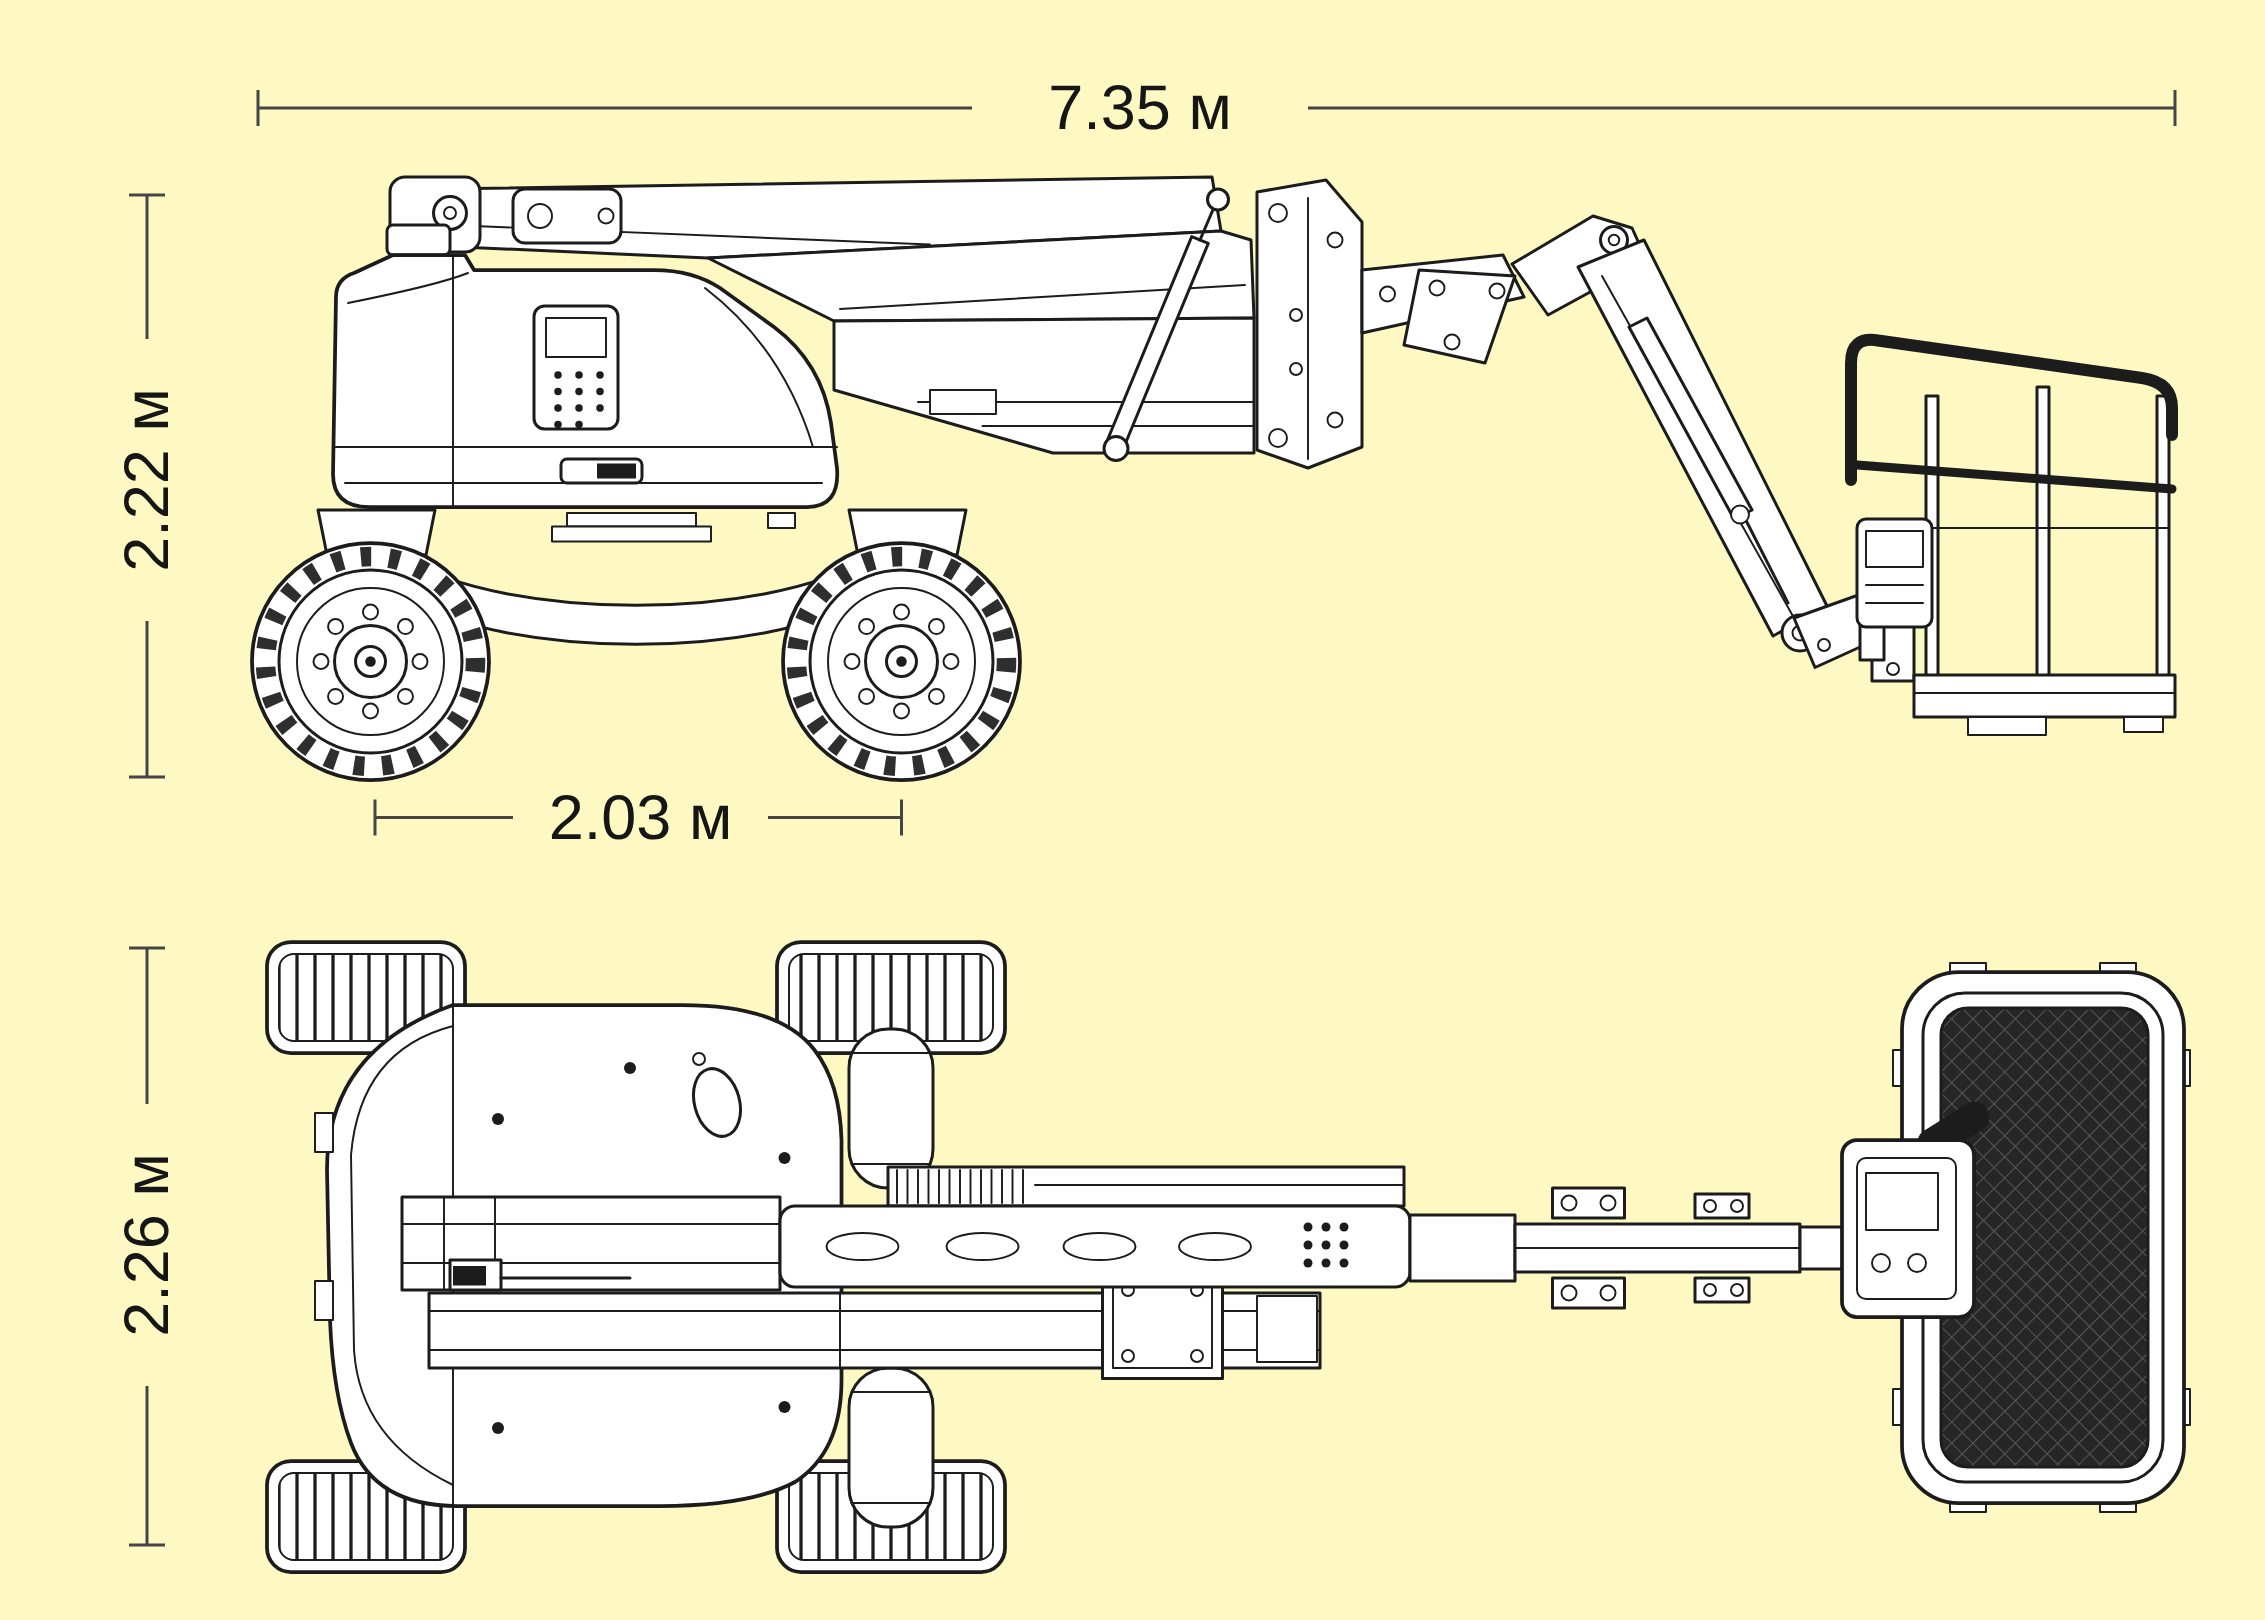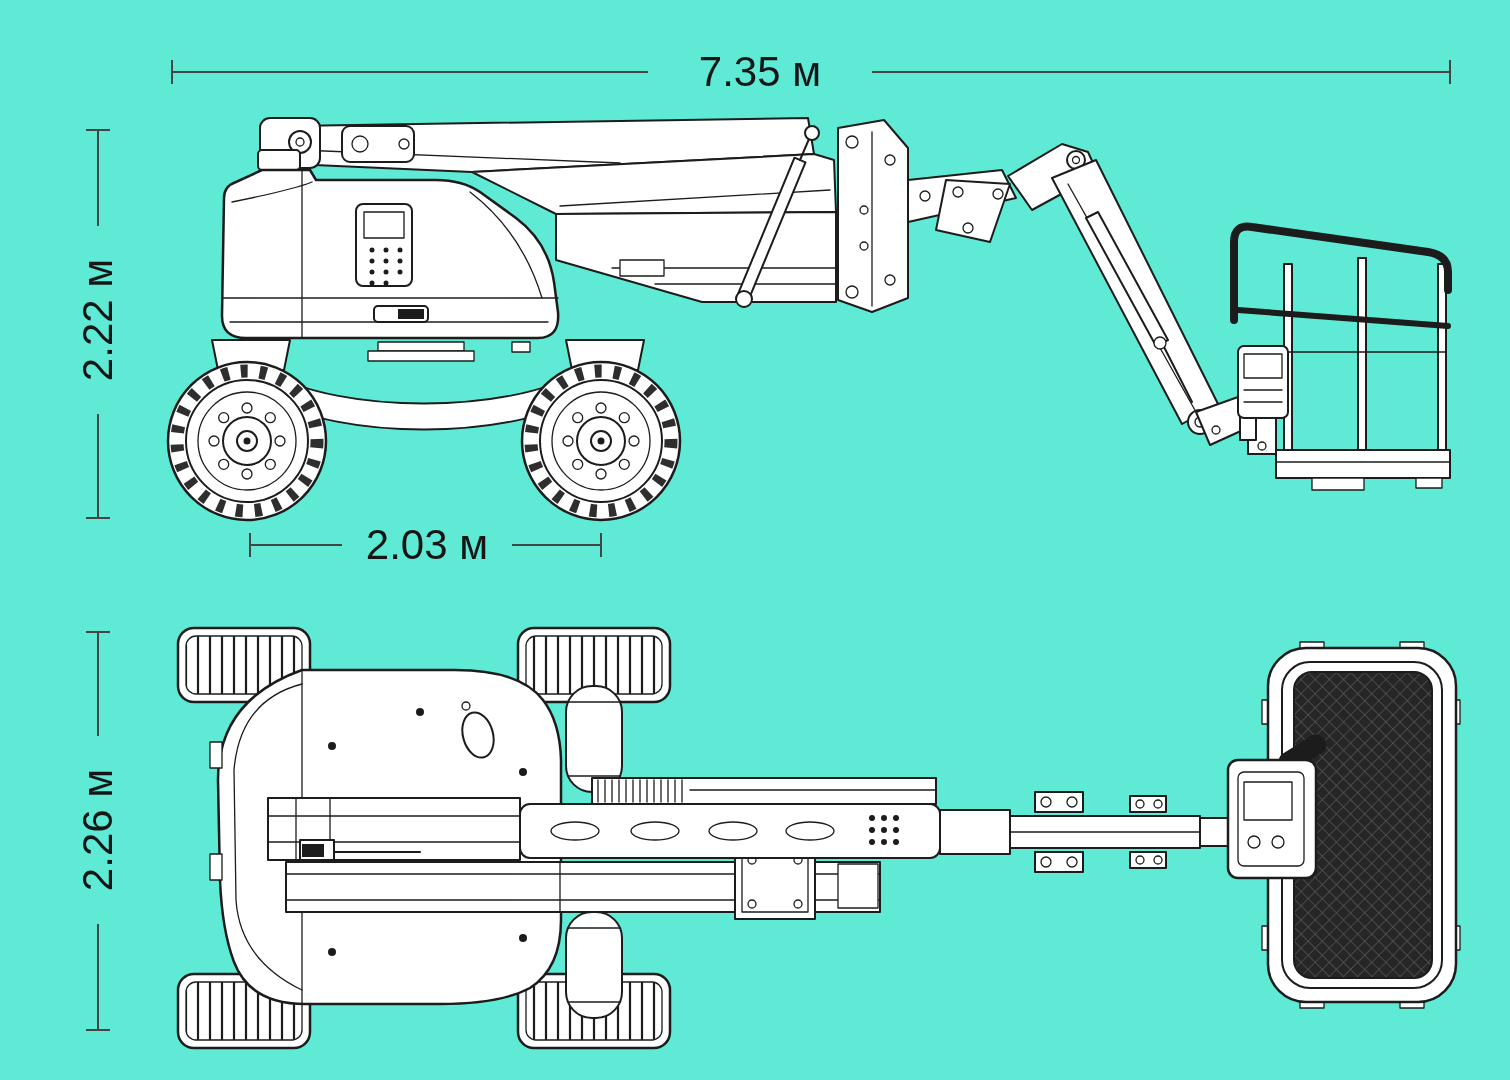--- a/index.html
+++ b/index.html
@@ -1,16 +1,16 @@
 <!DOCTYPE html>
 <html><head>
 <meta charset="utf-8">
 <style>
   html,body { margin:0; padding:0; background:#ffffff; }
-  .canvas { width:1510px; height:1080px; position:relative; background:#5eead4;
+  .canvas { width:1510px; height:1080px; position:relative; background:#fef9c3;
             font-family:"Liberation Sans", sans-serif; overflow:hidden; }
   svg { display:block; }
   .ln   { fill:none; stroke:#1c1c1c; stroke-width:2; stroke-linecap:round; stroke-linejoin:round; }
   .lw   { fill:#ffffff; stroke:#1c1c1c; stroke-width:2; stroke-linejoin:round; }
   .lw25 { fill:#ffffff; stroke:#1c1c1c; stroke-width:2.5; stroke-linejoin:round; }
   .thin { stroke-width:1.3; }
   .lugs { fill:none; stroke:#2e2e2e; stroke-width:13; stroke-dasharray:7 12; }
   .dark { fill:#1c1c1c; stroke:none; }
   .tube { fill:none; stroke:#1c1c1c; stroke-width:8; stroke-linecap:round; }
   .tube2{ fill:none; stroke:#1c1c1c; stroke-width:6; stroke-linecap:round; }

